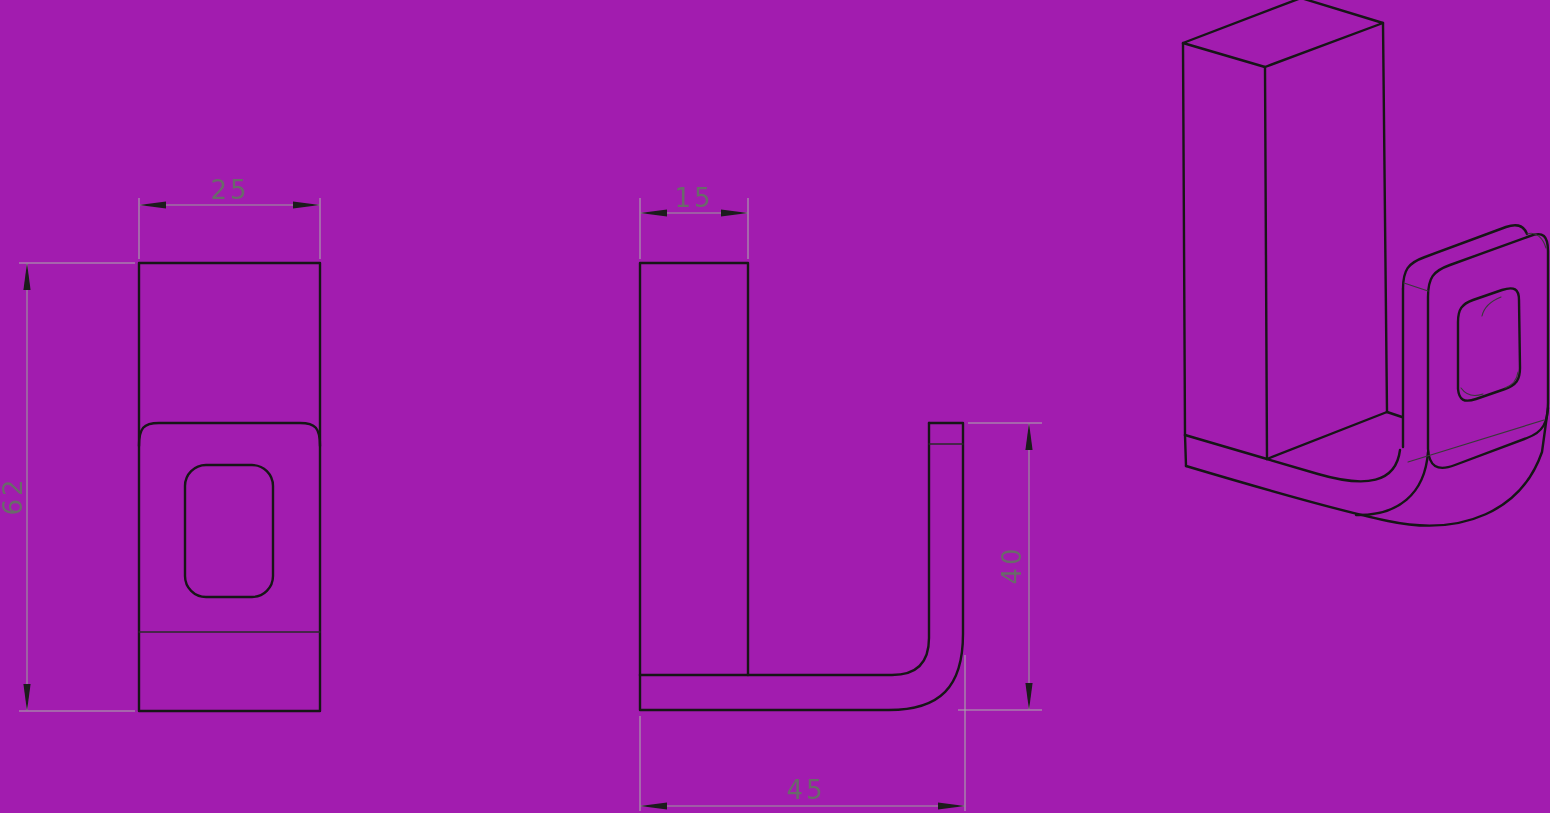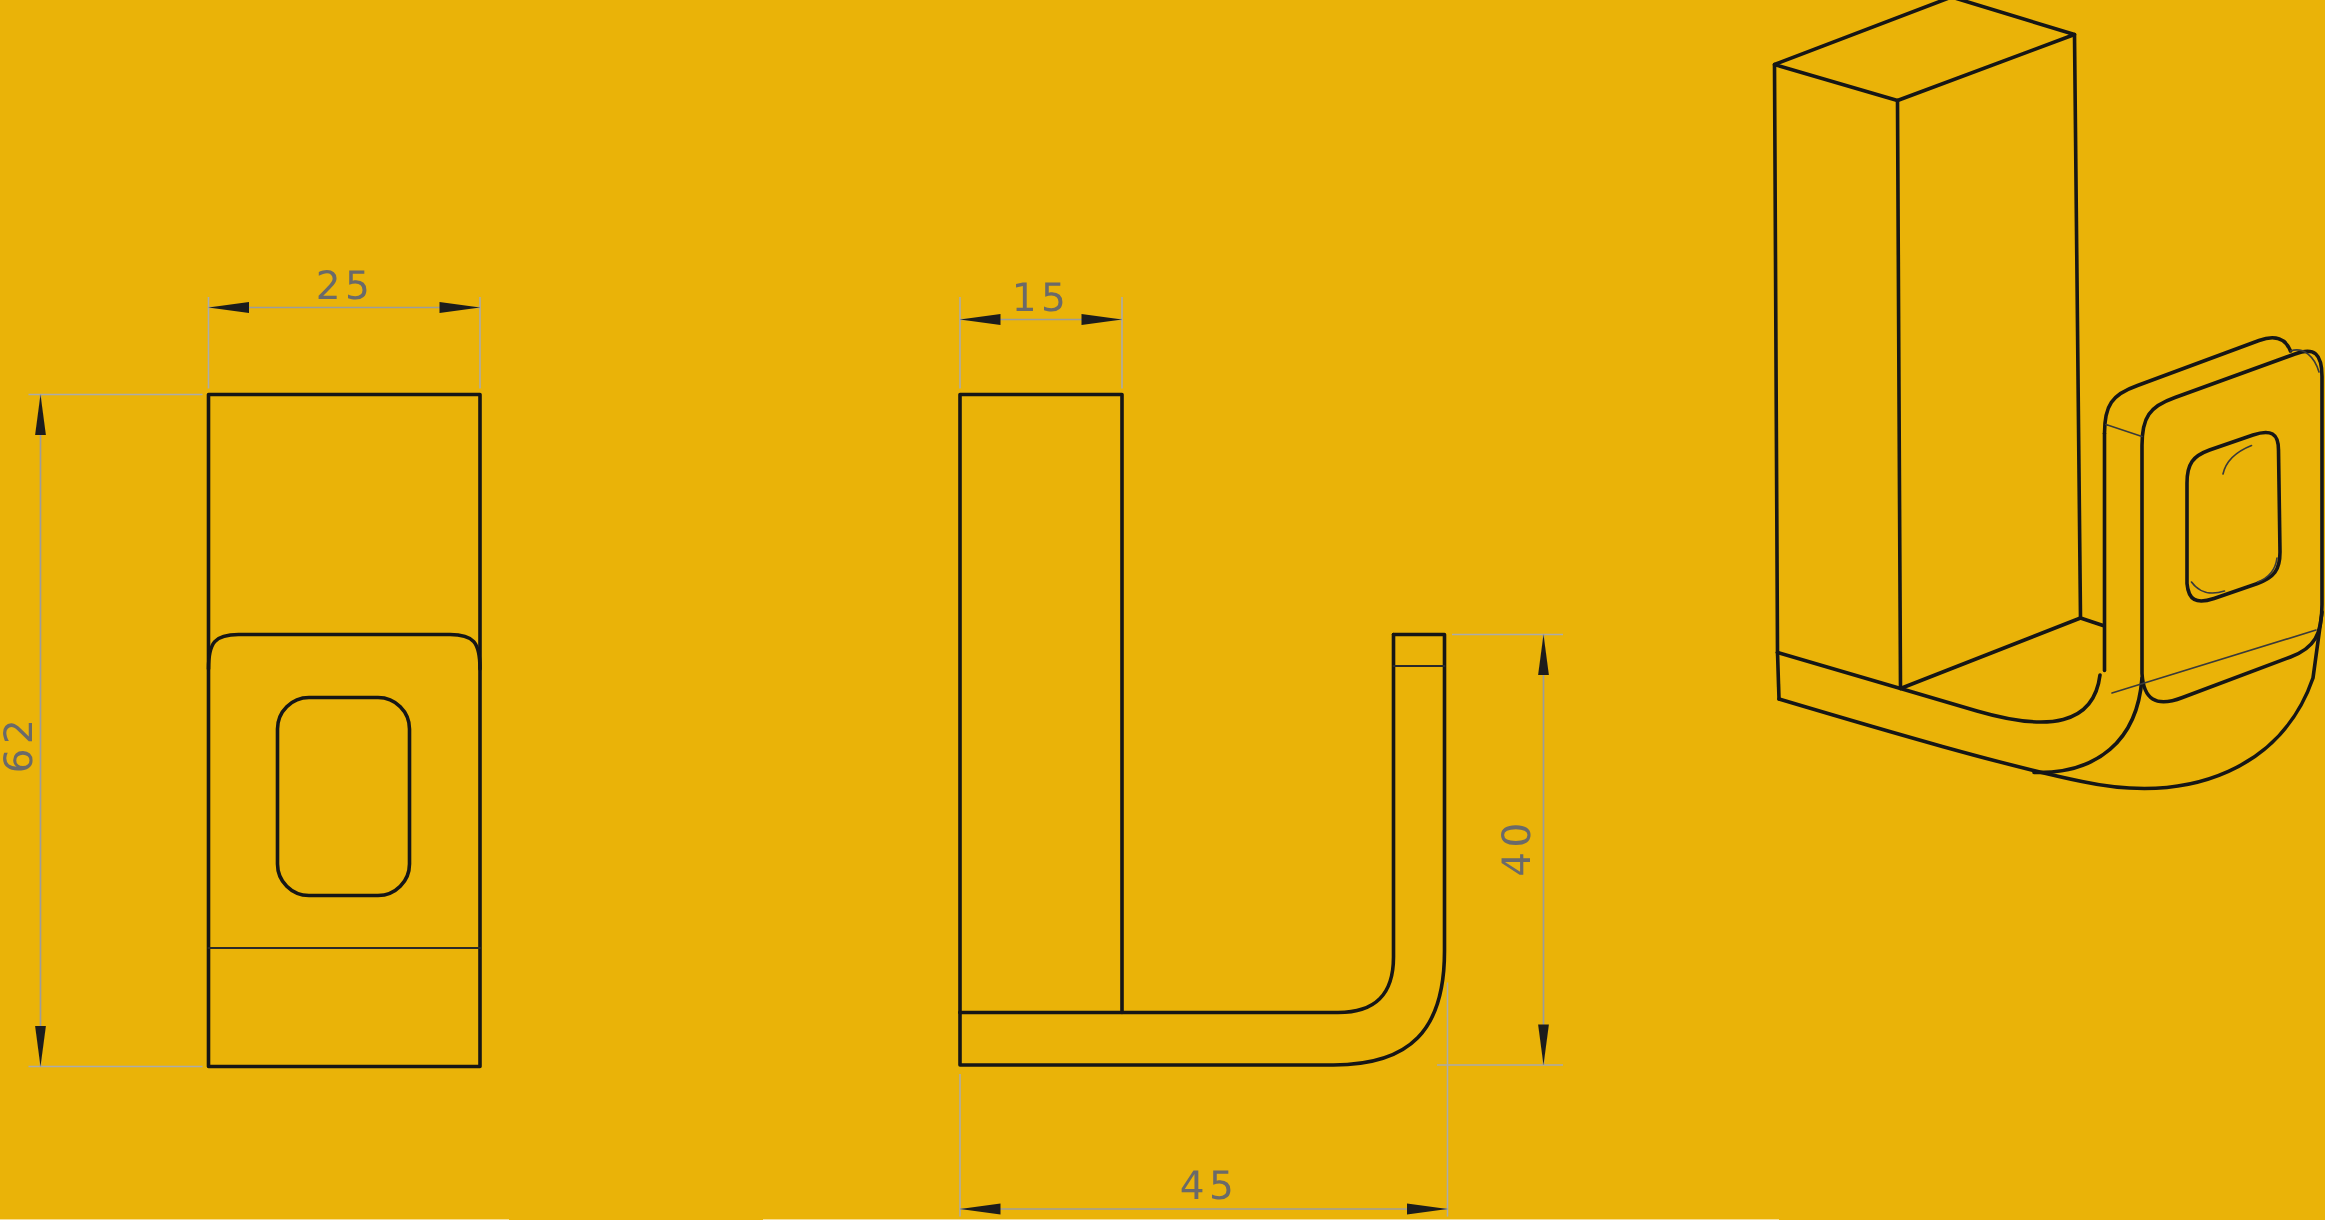--- a/index.html
+++ b/index.html
@@ -8,21 +8,21 @@
     background:#ffffff;
     width:1550px;
     height:813px;
     overflow:hidden;
     font-family:"DejaVu Sans", sans-serif;
   }
   .stage{
     position:relative;
     width:1550px;
     height:813px;
-    background:#eab308;
+    background:#a21caf;
   }
   svg{display:block}
   .outline{
     fill:none;
     stroke:#161616;
     stroke-width:2.4;
     stroke-linecap:round;
     stroke-linejoin:round;
   }
   .outline-thin{

